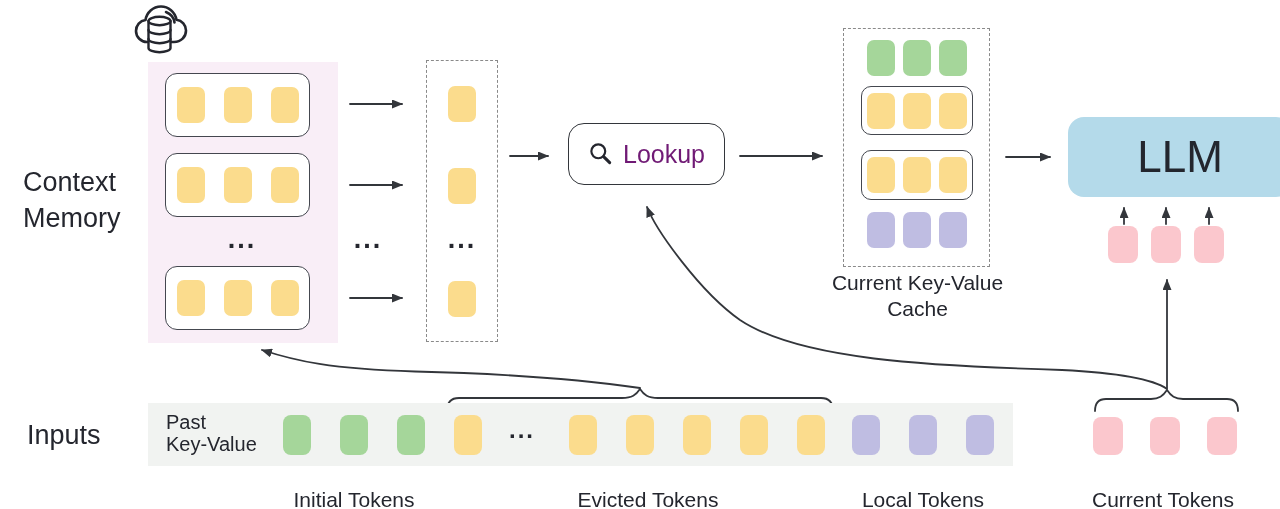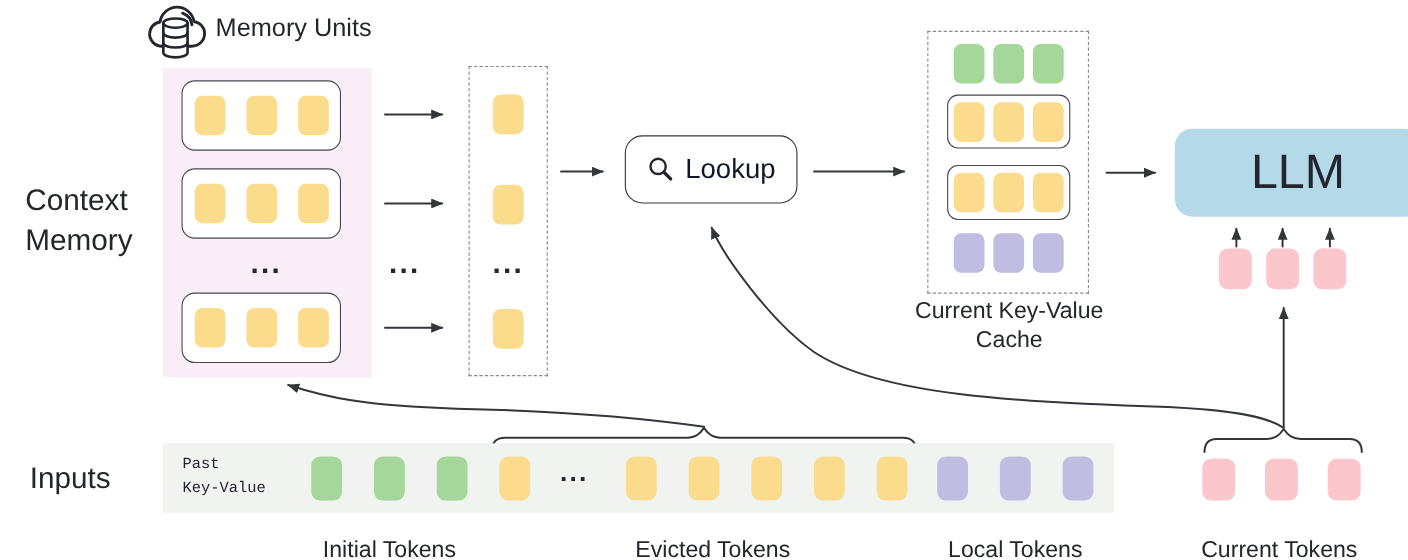--- a/index.html
+++ b/index.html
@@ -8,21 +8,21 @@
     background:#ffffff;color:#24262e;
     font-family:"Liberation Sans", sans-serif;
   }
   .abs{position:absolute;}
   svg.connectors{position:absolute;left:0;top:0;width:1280px;height:509px;pointer-events:none;}
   .label{position:absolute;color:#24262e;}
   .memory-units{left:196px;top:12px;font-size:23px;}
   .rep-label{left:375px;top:2px;width:175px;font-size:22px;line-height:25px;text-align:center;}
   .ctx-label{left:23px;top:164px;font-size:27px;line-height:36px;}
   .inputs-label{left:27px;top:420px;font-size:27px;}
-  .pastkv-label{left:166px;top:411px;font-size:14px;line-height:22px;font-family:Liberation Mono, monospace;}
+  .pastkv-label{left:166px;top:411px;font-size:20px;line-height:22px;}
   .cache-label{left:820px;top:270px;width:195px;font-size:21px;line-height:26px;text-align:center;}
   .bottom-label{top:488px;font-size:21px;text-align:center;position:absolute;}
   .pink-panel{left:148px;top:62px;width:190px;height:281px;background:#f9eef7;}
   .gray-strip{left:148px;top:403px;width:865px;height:63px;background:#f1f3f1;}
   .mem-row{
     position:absolute;left:165px;width:145px;height:64px;background:#ffffff;
     border:1.4px solid #44474f;border-radius:12px;
     display:flex;align-items:center;justify-content:center;gap:19px;box-sizing:border-box;
   }
   .token{border-radius:7px;flex:none;}
@@ -39,21 +39,21 @@
   .dashed-box{position:absolute;border:1.6px dashed #8a8a8a;box-sizing:border-box;}
   .rep-box{left:426px;top:60px;width:72px;height:282px;}
   .cache-box{left:843px;top:28px;width:147px;height:239px;}
   .cache-row{position:absolute;left:861px;width:112px;display:flex;justify-content:center;gap:8px;}
   .cache-framed{border:1.3px solid #44474f;border-radius:10px;background:#ffffff;align-items:center;box-sizing:border-box;}
   .lookup-btn{
     position:absolute;left:568px;top:123px;width:157px;height:62px;background:#ffffff;
     border:1.7px solid #33363b;border-radius:16px;
     display:flex;align-items:center;justify-content:center;gap:9px;box-sizing:border-box;
   }
-  .lookup-btn span{font-size:25px;color:#0f172a;}
+  .lookup-btn span{font-size:25px;color:#701a75;}
   .llm-box{
     position:absolute;left:1068px;top:117px;width:224px;height:80px;background:#b4daea;border-radius:16px;
     display:flex;align-items:center;justify-content:center;
   }
   .llm-box span{font-size:44px;color:#23262e;}
   .flexrow{position:absolute;display:flex;}
 </style>
 </head>
 <body>
 
@@ -90,21 +90,20 @@
     </g>
     <path d="M18.5,18 L18.5,49 A11,4.2 0 0 0 40.5,49 L40.5,18 Z" fill="#ffffff" stroke="none"></path>
     <g stroke="#24262e" stroke-width="2.4" fill="#ffffff" stroke-linecap="round">
       <path d="M18.5,20 L18.5,47 A11,4.2 0 0 0 40.5,47 L40.5,20" fill="none"></path>
       <ellipse cx="29.5" cy="20" rx="11" ry="4.2"></ellipse>
       <path d="M18.5,29 A11,4.2 0 0 0 40.5,29" fill="none"></path>
       <path d="M18.5,38 A11,4.2 0 0 0 40.5,38" fill="none"></path>
     </g>
   </svg>
 
-  <div class="label memory-units">Memory Units</div>
   <div class="label ctx-label">
     <div>Context</div>
     <div>Memory</div>
   </div>
 
   <div class="abs pink-panel"></div>
   <div class="mem-row" style="top:73px;">
       <div class="token sm yellow"></div>
       <div class="token sm yellow"></div>
       <div class="token sm yellow"></div>

